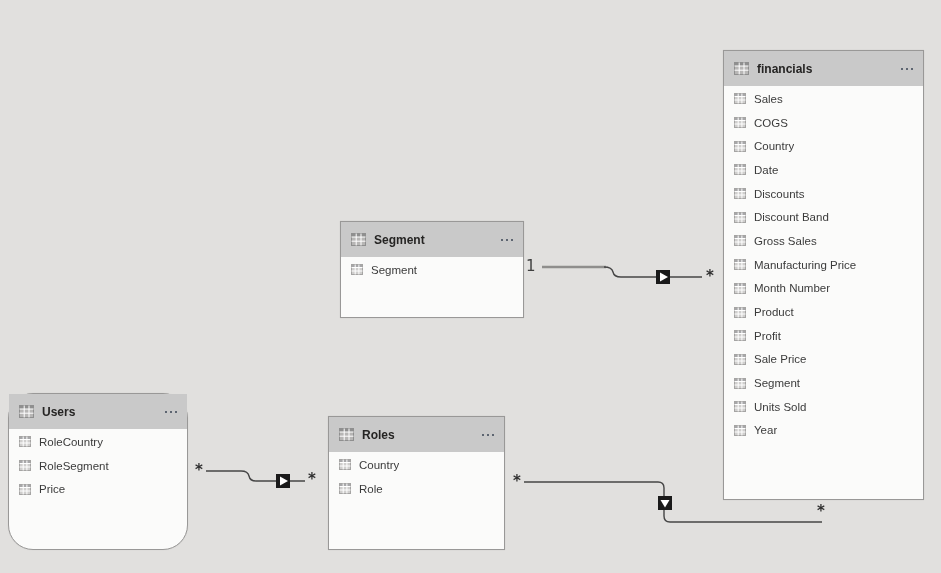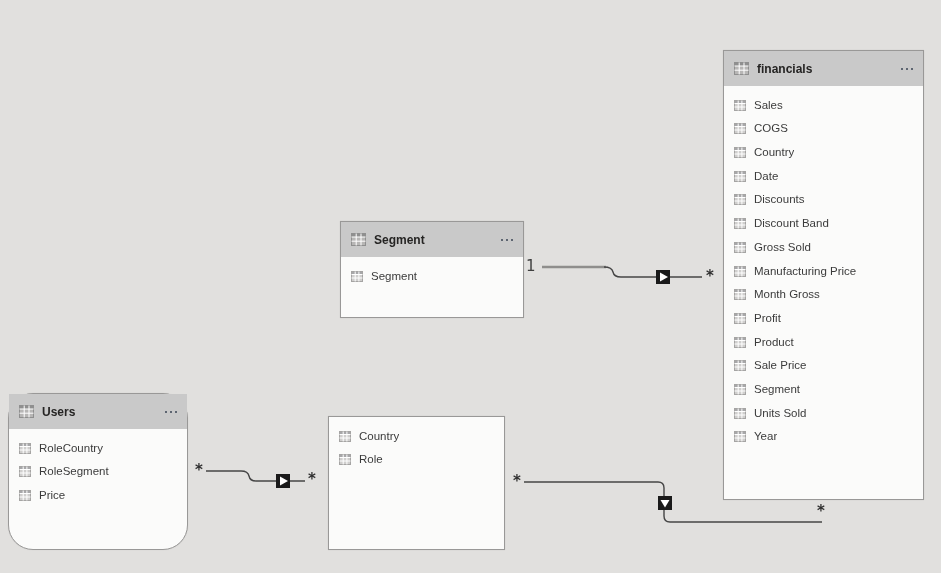--- a/index.html
+++ b/index.html
@@ -49,21 +49,21 @@
   }
   .more-dots i {
     width: 2px; height: 2px;
     background: #5d6571;
     display: block;
   }
   .field-list { padding-top: 1px; }
   .field-row {
     height: 23.7px;
     display: flex;
-    align-items: flex-end;
+    align-items: center;
     padding: 0 10px;
     box-sizing: border-box;
     cursor: default;
   }
   .field-icon { display: flex; align-items: center; }
   .field-label {
     font-size: 11.5px;
     color: #3b3b3b;
     margin-left: 8px;
     white-space: nowrap;
@@ -213,61 +213,61 @@
           <span class="field-label">Discount Band</span>
         </div>
         <div class="field-row">
           <span class="field-icon">
             <svg width="12" height="11" viewBox="0 0 12 11">
               <rect x="0.5" y="0.5" width="11" height="10" fill="#cfcecd" stroke="#a5a4a3"></rect>
               <rect x="1" y="1" width="10" height="2.5" fill="#a7a7a9"></rect>
               <path d="M4.2 0.5 V10.5 M7.9 0.5 V10.5 M0.5 3.5 H11.5 M0.5 7 H11.5" stroke="#ffffff" stroke-width="1" fill="none"></path>
             </svg>
           </span>
-          <span class="field-label">Gross Sold</span>
+          <span class="field-label">Gross Sales</span>
         </div>
         <div class="field-row">
           <span class="field-icon">
             <svg width="12" height="11" viewBox="0 0 12 11">
               <rect x="0.5" y="0.5" width="11" height="10" fill="#cfcecd" stroke="#a5a4a3"></rect>
               <rect x="1" y="1" width="10" height="2.5" fill="#a7a7a9"></rect>
               <path d="M4.2 0.5 V10.5 M7.9 0.5 V10.5 M0.5 3.5 H11.5 M0.5 7 H11.5" stroke="#ffffff" stroke-width="1" fill="none"></path>
             </svg>
           </span>
           <span class="field-label">Manufacturing Price</span>
         </div>
         <div class="field-row">
           <span class="field-icon">
             <svg width="12" height="11" viewBox="0 0 12 11">
               <rect x="0.5" y="0.5" width="11" height="10" fill="#cfcecd" stroke="#a5a4a3"></rect>
               <rect x="1" y="1" width="10" height="2.5" fill="#a7a7a9"></rect>
               <path d="M4.2 0.5 V10.5 M7.9 0.5 V10.5 M0.5 3.5 H11.5 M0.5 7 H11.5" stroke="#ffffff" stroke-width="1" fill="none"></path>
             </svg>
           </span>
-          <span class="field-label">Month Gross</span>
+          <span class="field-label">Month Number</span>
+        </div>
+        <div class="field-row">
+          <span class="field-icon">
+            <svg width="12" height="11" viewBox="0 0 12 11">
+              <rect x="0.5" y="0.5" width="11" height="10" fill="#cfcecd" stroke="#a5a4a3"></rect>
+              <rect x="1" y="1" width="10" height="2.5" fill="#a7a7a9"></rect>
+              <path d="M4.2 0.5 V10.5 M7.9 0.5 V10.5 M0.5 3.5 H11.5 M0.5 7 H11.5" stroke="#ffffff" stroke-width="1" fill="none"></path>
+            </svg>
+          </span>
+          <span class="field-label">Product</span>
         </div>
         <div class="field-row">
           <span class="field-icon">
             <svg width="12" height="11" viewBox="0 0 12 11">
               <rect x="0.5" y="0.5" width="11" height="10" fill="#cfcecd" stroke="#a5a4a3"></rect>
               <rect x="1" y="1" width="10" height="2.5" fill="#a7a7a9"></rect>
               <path d="M4.2 0.5 V10.5 M7.9 0.5 V10.5 M0.5 3.5 H11.5 M0.5 7 H11.5" stroke="#ffffff" stroke-width="1" fill="none"></path>
             </svg>
           </span>
           <span class="field-label">Profit</span>
-        </div>
-        <div class="field-row">
-          <span class="field-icon">
-            <svg width="12" height="11" viewBox="0 0 12 11">
-              <rect x="0.5" y="0.5" width="11" height="10" fill="#cfcecd" stroke="#a5a4a3"></rect>
-              <rect x="1" y="1" width="10" height="2.5" fill="#a7a7a9"></rect>
-              <path d="M4.2 0.5 V10.5 M7.9 0.5 V10.5 M0.5 3.5 H11.5 M0.5 7 H11.5" stroke="#ffffff" stroke-width="1" fill="none"></path>
-            </svg>
-          </span>
-          <span class="field-label">Product</span>
         </div>
         <div class="field-row">
           <span class="field-icon">
             <svg width="12" height="11" viewBox="0 0 12 11">
               <rect x="0.5" y="0.5" width="11" height="10" fill="#cfcecd" stroke="#a5a4a3"></rect>
               <rect x="1" y="1" width="10" height="2.5" fill="#a7a7a9"></rect>
               <path d="M4.2 0.5 V10.5 M7.9 0.5 V10.5 M0.5 3.5 H11.5 M0.5 7 H11.5" stroke="#ffffff" stroke-width="1" fill="none"></path>
             </svg>
           </span>
           <span class="field-label">Sale Price</span>
@@ -379,20 +379,35 @@
               <rect x="1" y="1" width="10" height="2.5" fill="#a7a7a9"></rect>
               <path d="M4.2 0.5 V10.5 M7.9 0.5 V10.5 M0.5 3.5 H11.5 M0.5 7 H11.5" stroke="#ffffff" stroke-width="1" fill="none"></path>
             </svg>
           </span>
           <span class="field-label">Price</span>
         </div>
       </div>
   </div>
 
   <div class="table-card" id="table-roles">
+    <div class="table-header">
+      <span class="field-icon">
+        <svg width="15" height="13" viewBox="0 0 15 13">
+            <rect x="0.5" y="0.5" width="14" height="12" fill="#b7b6b5" stroke="#8f8f8f"></rect>
+            <rect x="1" y="1" width="13" height="3" fill="#8f8f8f"></rect>
+            <path d="M5.2 0.5 V12.5 M10 0.5 V12.5 M0.5 4 H14.5 M0.5 8.2 H14.5" stroke="#ffffff" stroke-width="1" fill="none"></path>
+          </svg>
+      </span>
+      <span class="table-title">Roles</span>
+      <span class="more-dots">
+          <i></i>
+          <i></i>
+          <i></i>
+        </span>
+    </div>
     <div class="field-list">
         <div class="field-row">
           <span class="field-icon">
             <svg width="12" height="11" viewBox="0 0 12 11">
               <rect x="0.5" y="0.5" width="11" height="10" fill="#cfcecd" stroke="#a5a4a3"></rect>
               <rect x="1" y="1" width="10" height="2.5" fill="#a7a7a9"></rect>
               <path d="M4.2 0.5 V10.5 M7.9 0.5 V10.5 M0.5 3.5 H11.5 M0.5 7 H11.5" stroke="#ffffff" stroke-width="1" fill="none"></path>
             </svg>
           </span>
           <span class="field-label">Country</span>

